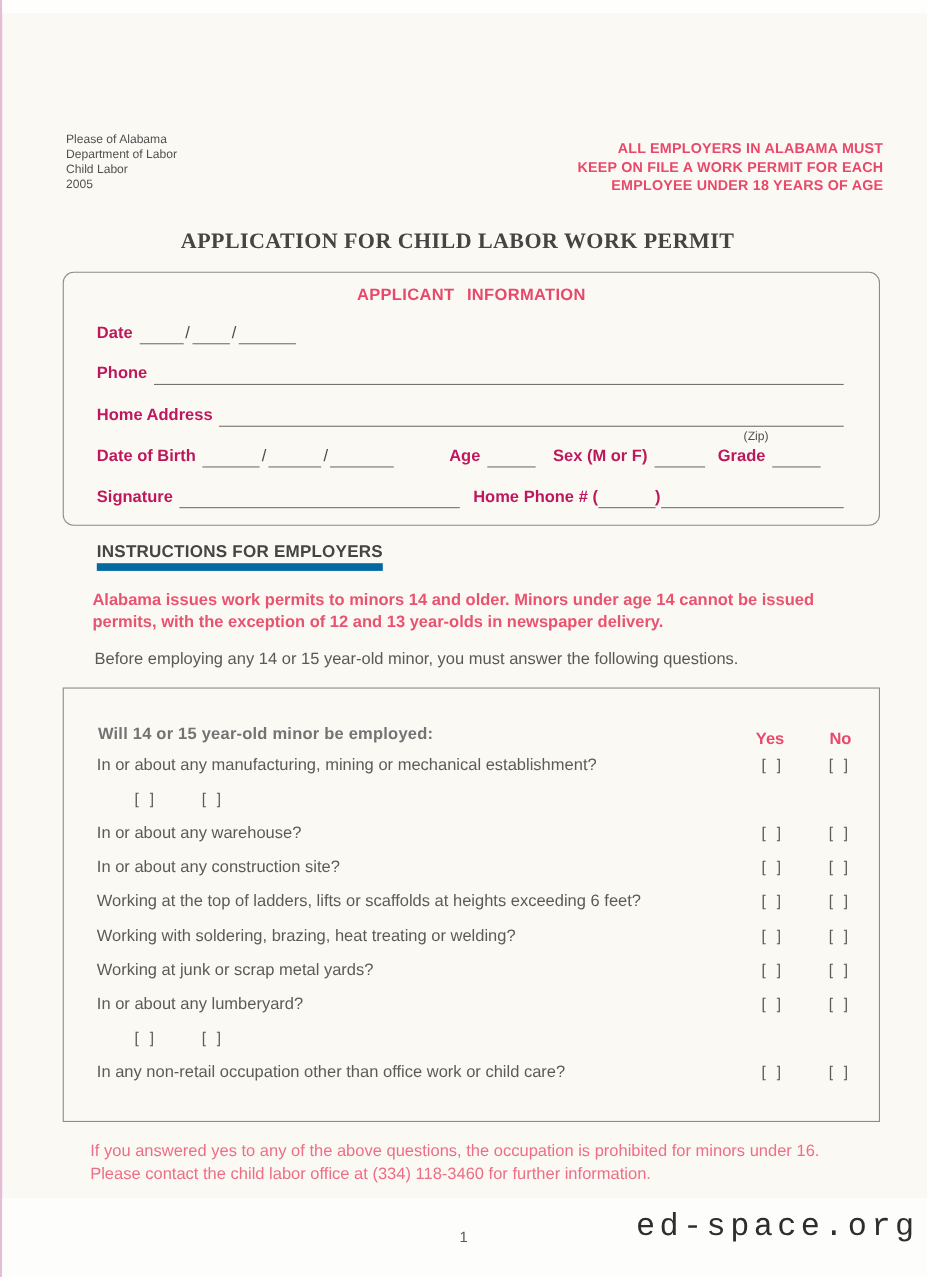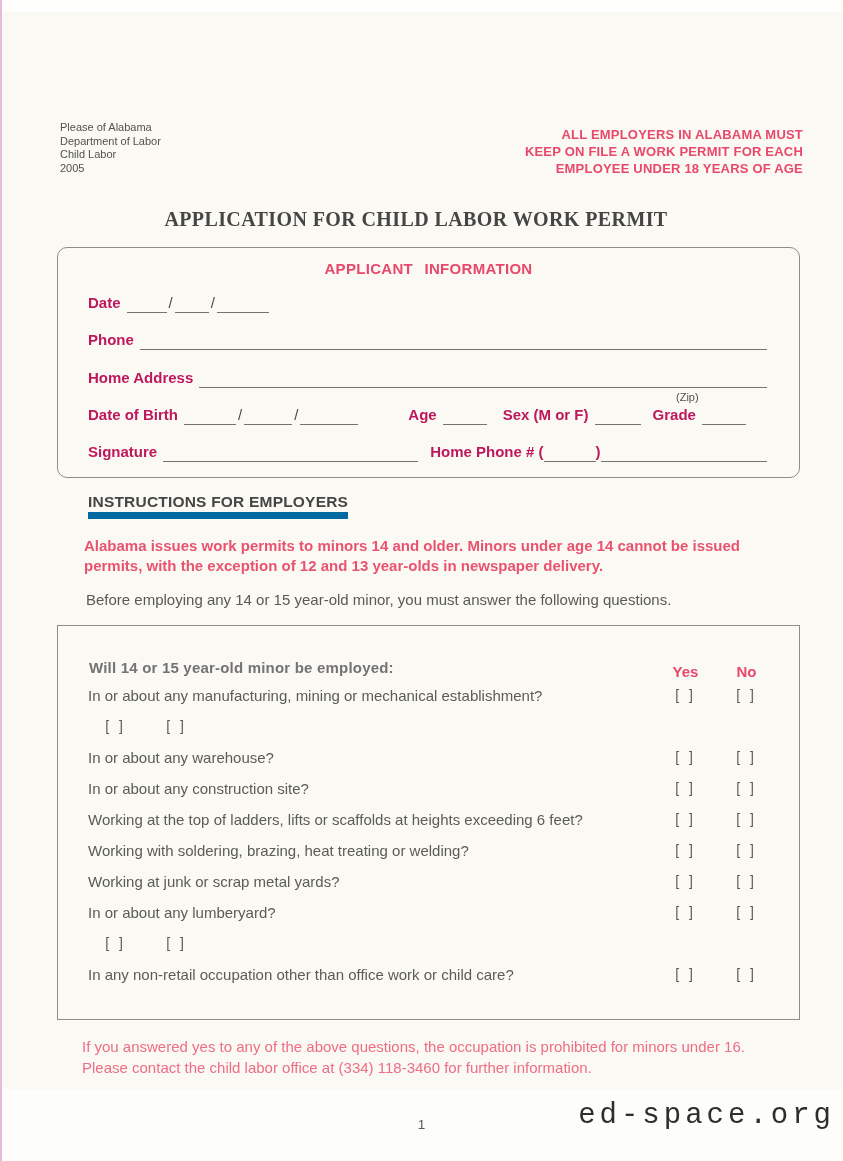--- a/index.html
+++ b/index.html
@@ -51,21 +51,21 @@
   .red-note{position:absolute;left:84px;top:536px;width:692px;
             font-size:15px;font-weight:bold;line-height:19.5px;color:#e9536f;}
   .before-note{position:absolute;left:86px;top:591px;width:700px;font-size:15px;color:#59595五;color:#595955;}
 
   
   .q-heading{position:absolute;left:31px;top:16px;font-size:15px;font-weight:bold;color:#737373;letter-spacing:.2px;margin-top:17px;}
   .q-area{position:absolute;left:30px;right:25px;top:35px;}
   .q-row{display:flex;align-items:flex-start;margin-bottom:10px;}
   .q-head-row{margin-bottom:3px;}
   .q-text{flex:1;padding-right:12px;font-size:15px;line-height:21px;color:#5b5b57;}
-  .q-cell{width:55px;flex:none;text-align:center;line-height:21px;}
+  .q-cell{width:55px;flex:none;text-align:right;line-height:21px;}
   .q-cell + .q-cell{margin-left:6px;}
   .yn{font-size:15px;font-weight:bold;color:#e8486b;}
   .cb{font-size:14px;color:#5a5a56;letter-spacing:3px;}
 
   
   .warning{position:absolute;left:82px;top:1036px;width:700px;
            font-size:15px;line-height:21px;color:#ed6e85;}
   .page-num{position:absolute;left:0;right:0;top:1117px;text-align:center;font-size:13.5px;color:#5a5a57;}
   .watermark{position:absolute;right:8px;top:1099px;
              font-family:"Liberation Mono","DejaVu Sans Mono",monospace;

